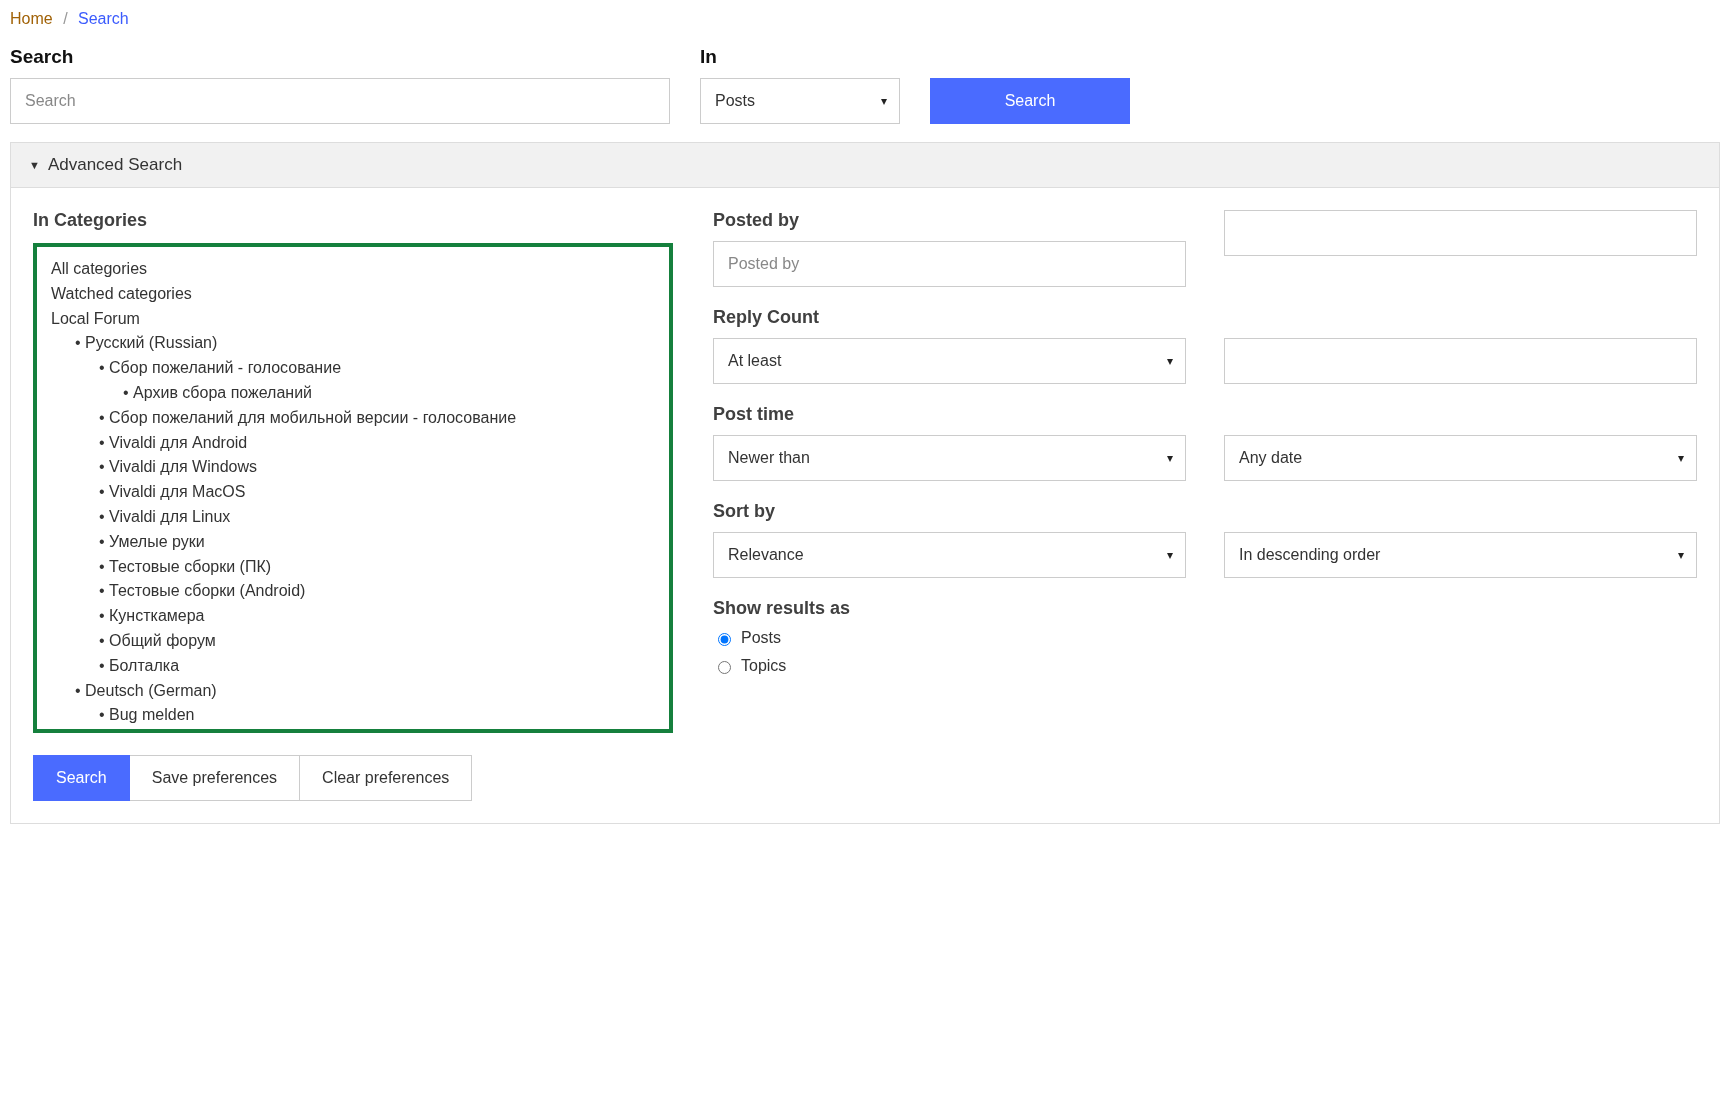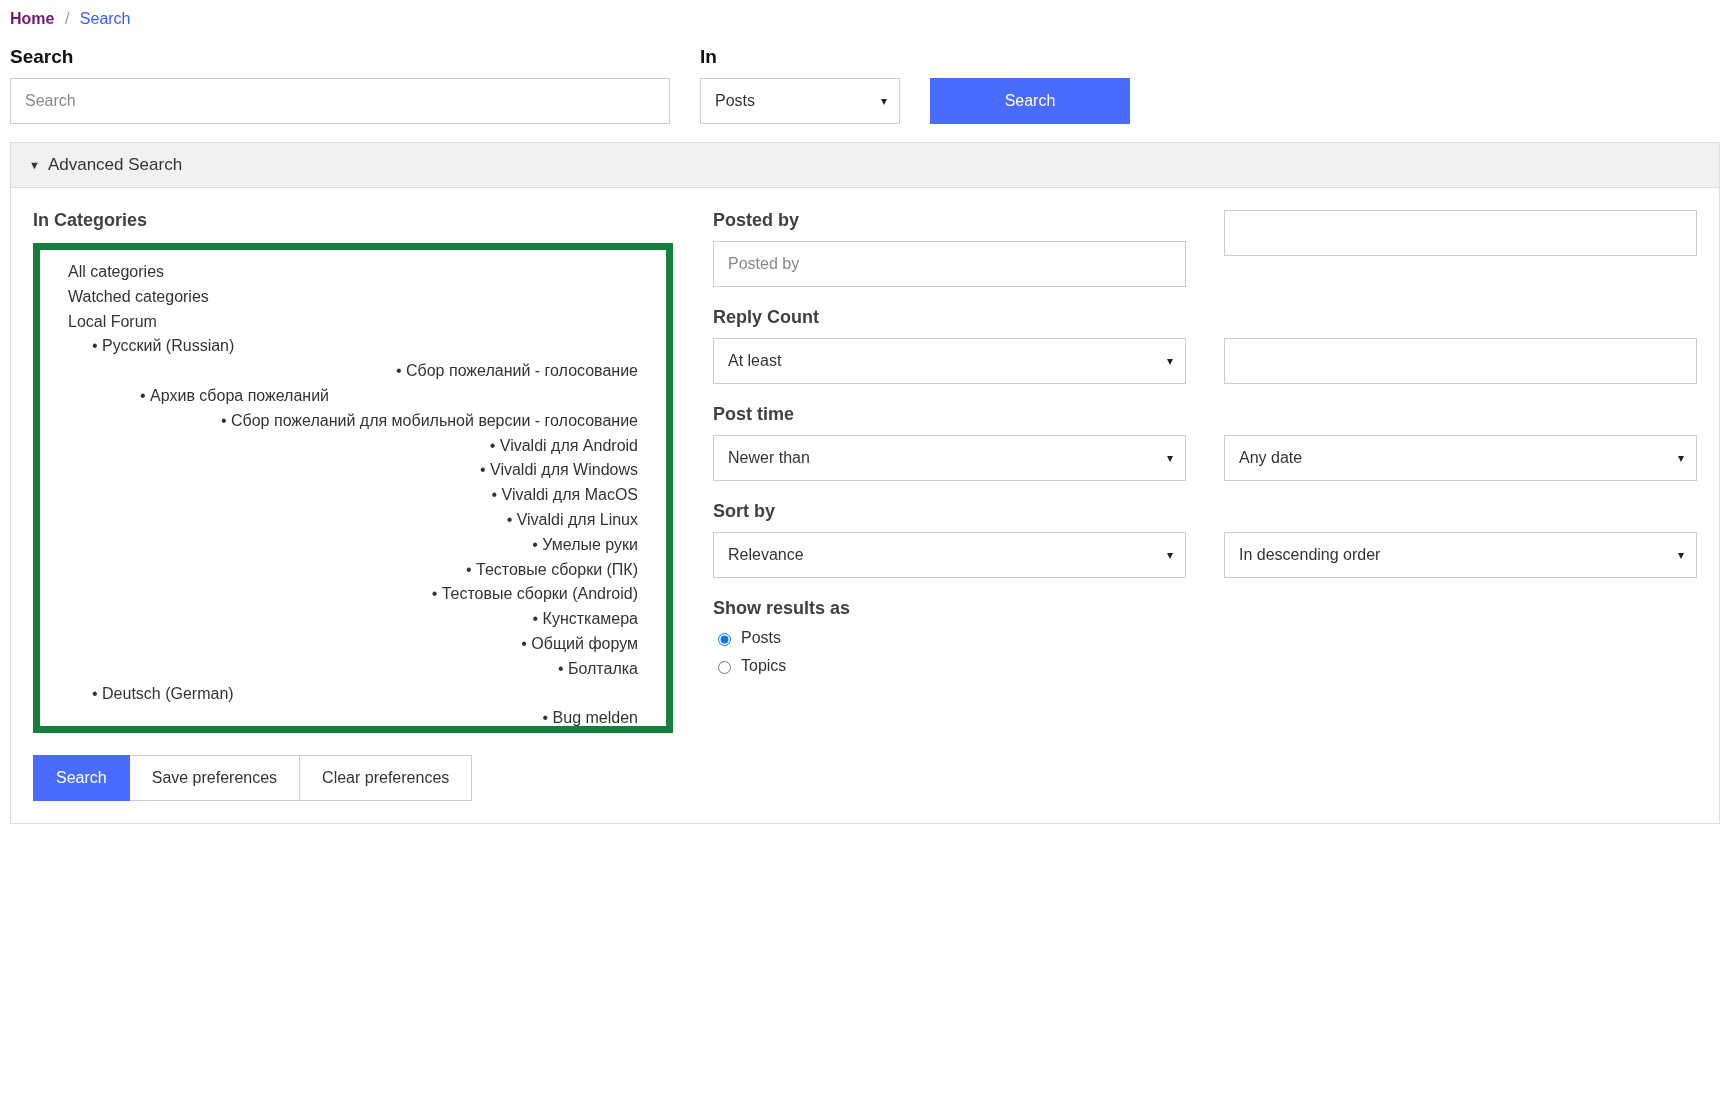--- a/index.html
+++ b/index.html
@@ -8,21 +8,21 @@
     margin: 0;
     padding: 10px;
     color: #333;
     font-size: 15px;
     background: #fff;
   }
   .breadcrumb {
     font-size: 16px;
     margin-bottom: 18px;
   }
-  .breadcrumb .home { color: #701a75; font-weight: bold; }
+  .breadcrumb .home { color: #a16207; }
   .breadcrumb .sep { color: #999; margin: 0 6px; }
   .breadcrumb .current { color: #3b5bfd; }
   .top-row {
     display: flex;
     gap: 30px;
     align-items: flex-end;
     margin-bottom: 18px;
   }
   .col-search { flex: 0 0 660px; }
   .col-in { flex: 0 0 200px; }
@@ -104,30 +104,30 @@
   }
   .left-col { flex: 0 0 640px; }
   .right-col { flex: 1; }
   .section-label {
     font-weight: 700;
     font-size: 18px;
     margin-bottom: 12px;
     color: #404040;
   }
   .cat-listbox {
-    border: 7px solid #15803d;
+    border: 4px solid #15803d;
     height: 490px;
     overflow-y: scroll;
-    padding: 10px 28px;
+    padding: 10px 14px;
     font-size: 16px;
     line-height: 1.55;
   }
   .cat-listbox .lvl0 { padding-left: 0; }
   .cat-listbox .lvl1 { padding-left: 24px; }
-  .cat-listbox .lvl2 { padding-left: 48px; text-align: right; }
+  .cat-listbox .lvl2 { padding-left: 48px; }
   .cat-listbox .lvl3 { padding-left: 72px; }
   .cat-listbox .bullet::before { content: "• "; }
   .cat-listbox div { cursor: pointer; white-space: nowrap; }
   .child-chk {
     margin-top: 10px;
     display: flex;
     align-items: center;
     font-size: 16px;
   }
   .child-chk input { margin-right: 8px; }

